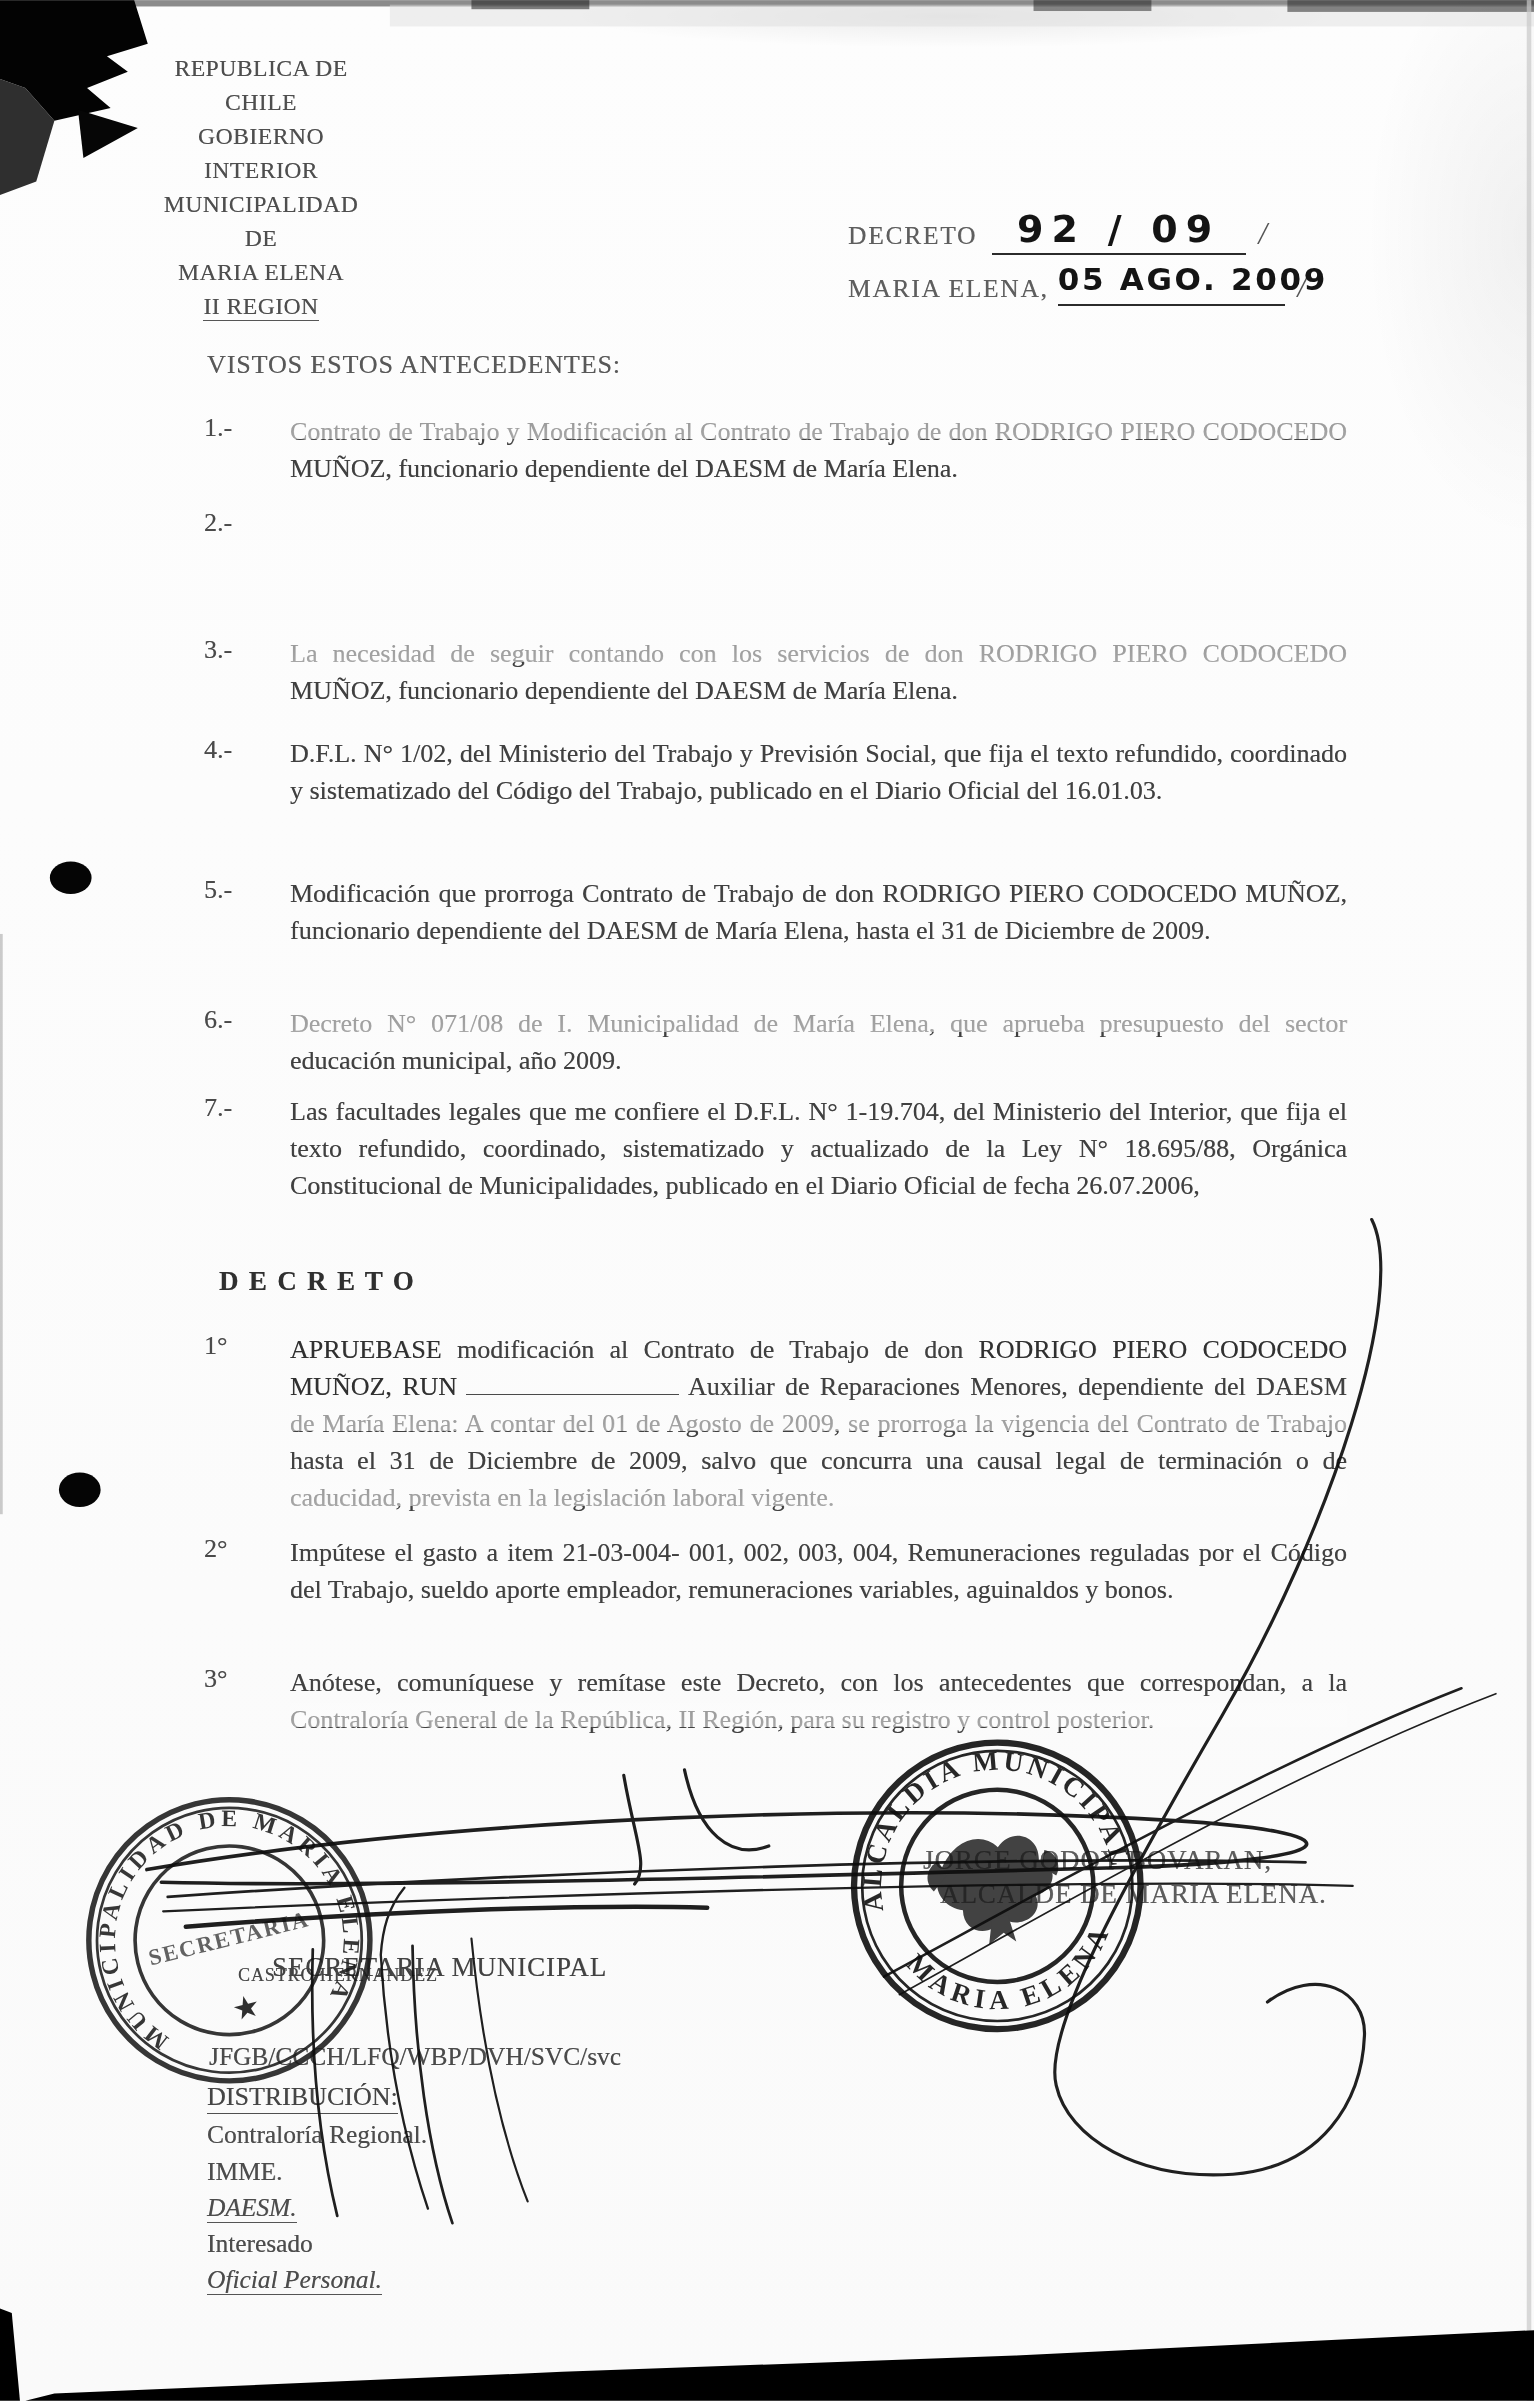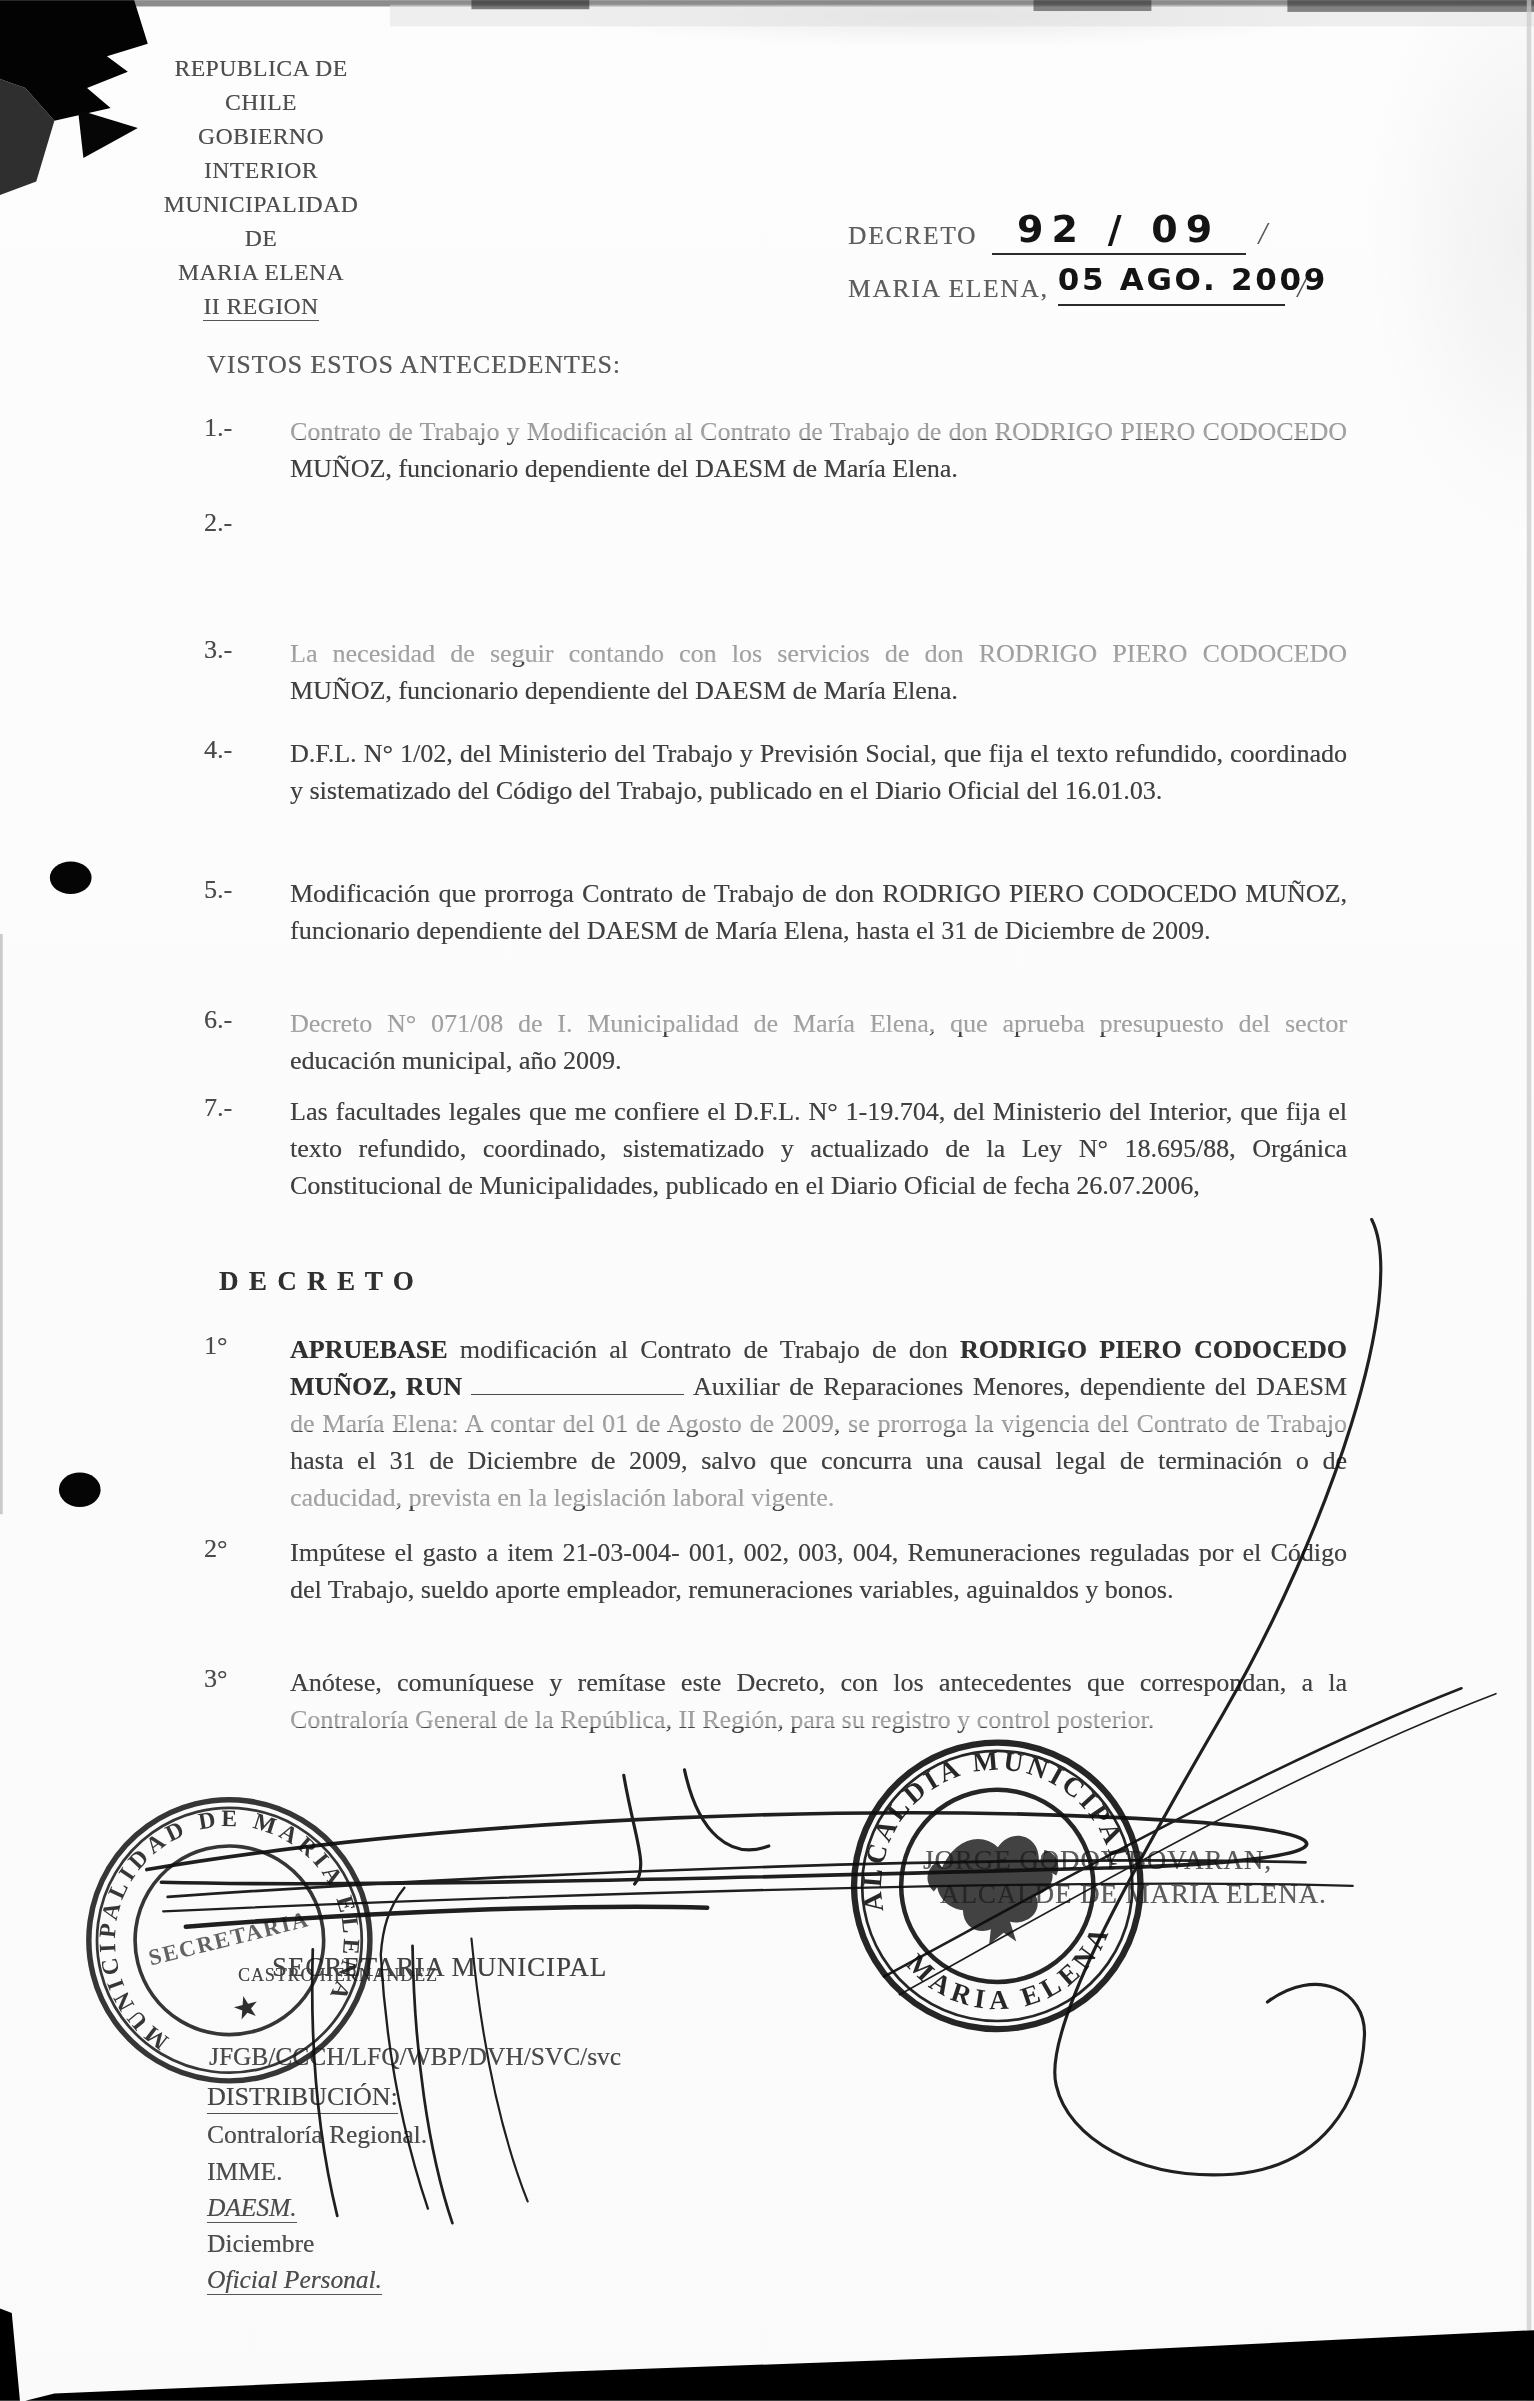--- a/index.html
+++ b/index.html
@@ -30,21 +30,21 @@
   .hand-slash{font-size:31px;color:#555;font-style:italic;margin-left:12.7px;}
   
   .vistos-heading{left:207px;top:350px;font-size:26px;color:#585858;letter-spacing:0.9px;}
   .decreto-heading{left:219px;top:1266px;font-size:27px;font-weight:700;color:#2f2f2f;letter-spacing:1.8px;}
   
   .item-num{position:absolute;left:204px;width:73px;font-size:26px;color:#4a4a4a;}
   .item-txt{position:absolute;left:290px;width:1057px;font-size:26px;line-height:37px;
     text-align:justify;color:#404040;}
   .run-blank{display:inline-block;width:213px;height:0.9em;border-bottom:1.8px solid #4a4a4a;
     margin:0 9px;vertical-align:baseline;}
-  b.inkbold{font-weight:700;color:#303030;}
+  b.inkbold{font-weight:400;color:#303030;}
   
   .sec-name{left:238px;top:1965px;font-size:18px;color:#474747;letter-spacing:0.9px;}
   .sec-title{left:272px;top:1952px;font-size:27px;color:#424242;letter-spacing:0.9px;}
   .mayor-name{left:923px;top:1845px;font-size:27px;color:#5c5c5c;letter-spacing:0.9px;}
   .mayor-title{left:940px;top:1879px;font-size:27px;color:#5c5c5c;letter-spacing:0.9px;}
   .initials{left:209px;top:2042px;font-size:25.4px;color:#4a4a4a;}
   .dist-head{left:207px;top:2082px;font-size:26px;color:#454545;border-bottom:1.8px solid #4f4f4f;
     padding-bottom:0.9px;}
   .dist-item{position:absolute;left:207px;font-size:25.4px;color:#4c4c4c;}
   .dist-u{border-bottom:1.8px solid #555;padding-bottom:0px;font-style:italic;}
@@ -110,21 +110,21 @@
   <div class="abs sec-name scan-text">CASTRO HERNANDEZ</div>
   <div class="abs sec-title scan-text">SECRETARIA MUNICIPAL</div>
   <div class="abs mayor-name scan-text">JORGE GODOY BOVARAN,</div>
   <div class="abs mayor-title scan-text">ALCALDE DE MARIA ELENA.</div>
 
   <div class="abs initials scan-text">JFGB/CCCH/LFQ/WBP/DVH/SVC/svc</div>
   <div class="abs dist-head scan-text">DISTRIBUCIÓN:</div>
   <div class="dist-item scan-text" style="top:2120px">Contraloría Regional.</div>
   <div class="dist-item scan-text" style="top:2157px">IMME.</div>
   <div class="dist-item scan-text dist-u" style="top:2193px">DAESM.</div>
-  <div class="dist-item scan-text" style="top:2229px">Diciembre</div>
+  <div class="dist-item scan-text" style="top:2229px">Interesado</div>
   <div class="dist-item scan-text dist-u" style="top:2265px">Oficial Personal.</div>
 
   <div class="streak" style="left:290px;top:415px;width:1057px;height:23.6px"></div>
   <div class="streak" style="left:290px;top:638px;width:1057px;height:23.6px"></div>
   <div class="streak" style="left:290px;top:949px;width:363px;height:23.6px"></div>
   <div class="streak" style="left:290px;top:1008px;width:1057px;height:23.6px"></div>
   <div class="streak" style="left:290px;top:1407px;width:1057px;height:23.6px"></div>
   <div class="streak" style="left:290px;top:1482px;width:1057px;height:23.6px"></div>
   <div class="streak" style="left:290px;top:1703px;width:1057px;height:23.6px"></div>
 

